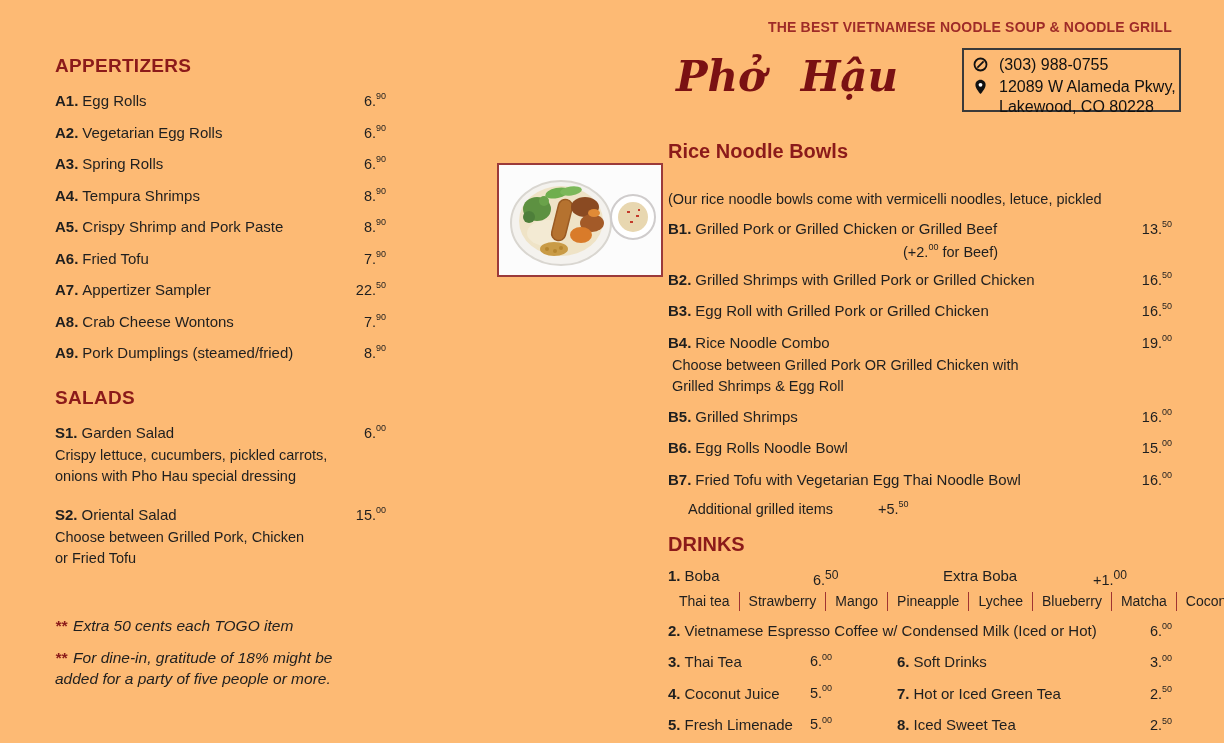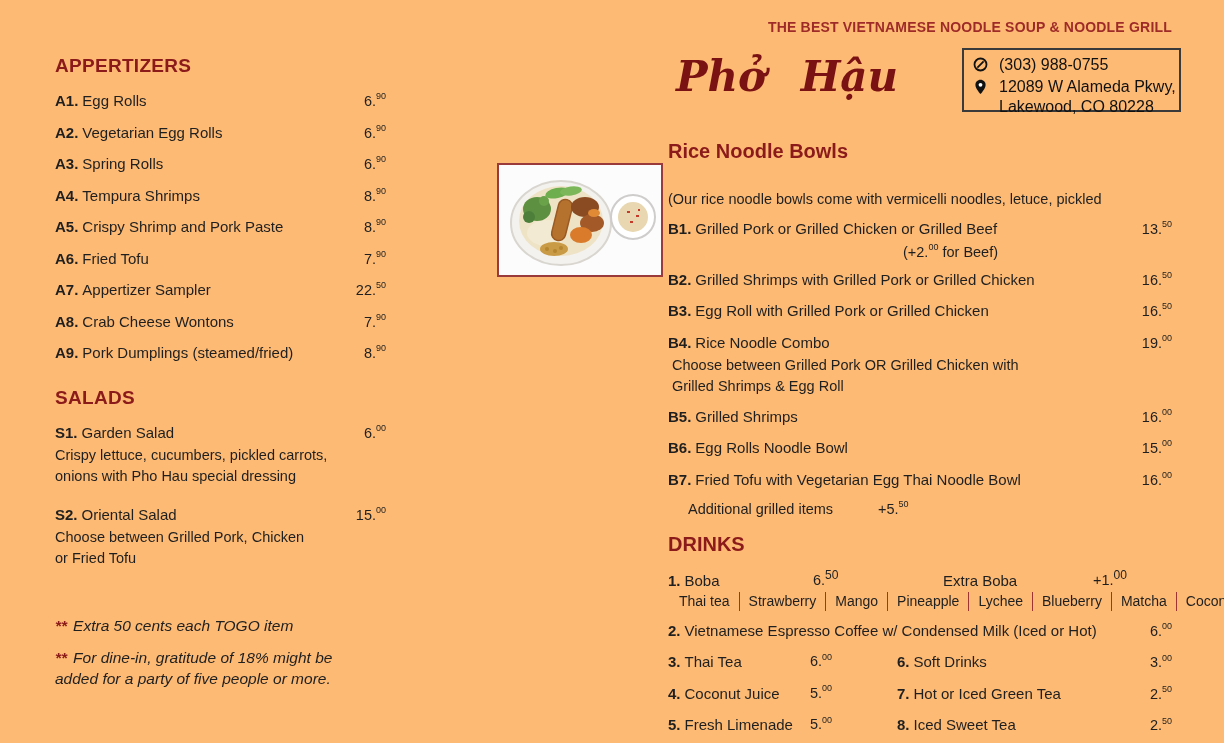--- a/index.html
+++ b/index.html
@@ -43,21 +43,21 @@
 
   
   .right-col{position:absolute;left:668px;top:140px;width:504px;}
   .rice-title{font-size:20px;margin-bottom:3px;}
   .intro{font-size:14.5px;line-height:20px;margin-bottom:10px;margin-top:26px;}
   .beef-note{font-size:14.5px;padding-left:235px;margin:-7px 0 10px 0;}
   .b4desc{margin:-8px 0 10px 4px;}
   .addon{display:flex;align-items:baseline;padding-left:20px;font-size:14.5px;margin-bottom:4px;}
   .addon-label{width:190px;}
   .drinks-title{font-size:20px;margin:16px 0 10px 0;}
-  .boba-row{display:flex;align-items:flex-end;font-size:15px;line-height:19px;}
+  .boba-row{display:flex;align-items:flex-start;font-size:15px;line-height:19px;}
   .b-name{width:145px;}
   .b-price{width:130px;font-size:14.5px;}
   .b-extra{width:150px;}
   .b-extraprice{font-size:14.5px;}
   .flavors{display:flex;align-items:baseline;font-size:14px;line-height:19px;
            margin:2px 0 10px 2px;}
   .flavor{padding:0 9px;white-space:nowrap;}
   .flavor + .flavor{border-left:1.5px solid #a03432;}
   .dgrid{display:flex;align-items:baseline;margin-bottom:11.5px;font-size:15px;line-height:19px;}
   .dleft{width:164px;display:flex;justify-content:space-between;align-items:flex-end;}

